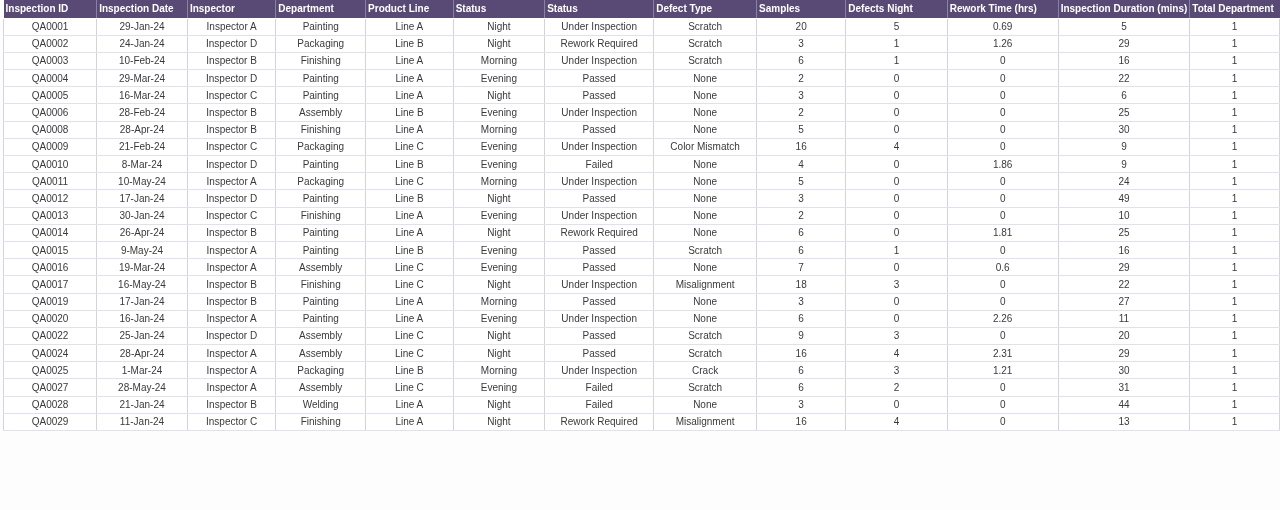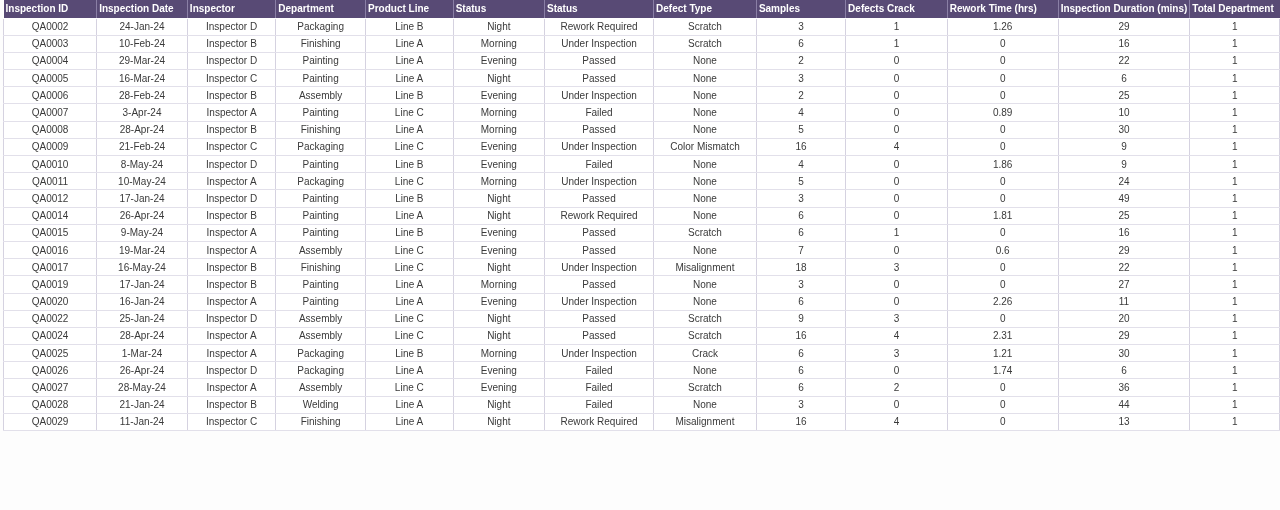--- a/index.html
+++ b/index.html
@@ -71,27 +71,42 @@
       <tr>
           <th>Inspection ID</th>
           <th>Inspection Date</th>
           <th>Inspector</th>
           <th>Department</th>
           <th>Product Line</th>
           <th>Status</th>
           <th>Status</th>
           <th>Defect Type</th>
           <th>Samples</th>
-          <th>Defects Crack</th>
+          <th>Defects Night</th>
           <th>Rework Time (hrs)</th>
           <th>Inspection Duration (mins)</th>
           <th>Total Department</th>
         </tr>
     </thead>
     <tbody>
+        <tr>
+          <td>QA0001</td>
+          <td>29-Jan-24</td>
+          <td>Inspector A</td>
+          <td>Painting</td>
+          <td>Line A</td>
+          <td>Night</td>
+          <td>Under Inspection</td>
+          <td>Scratch</td>
+          <td>20</td>
+          <td>5</td>
+          <td>0.69</td>
+          <td>5</td>
+          <td>1</td>
+        </tr>
         <tr>
           <td>QA0002</td>
           <td>24-Jan-24</td>
           <td>Inspector D</td>
           <td>Packaging</td>
           <td>Line B</td>
           <td>Night</td>
           <td>Rework Required</td>
           <td>Scratch</td>
           <td>3</td>
@@ -154,35 +169,20 @@
           <td>Evening</td>
           <td>Under Inspection</td>
           <td>None</td>
           <td>2</td>
           <td>0</td>
           <td>0</td>
           <td>25</td>
           <td>1</td>
         </tr>
         <tr>
-          <td>QA0007</td>
-          <td>3-Apr-24</td>
-          <td>Inspector A</td>
-          <td>Painting</td>
-          <td>Line C</td>
-          <td>Morning</td>
-          <td>Failed</td>
-          <td>None</td>
-          <td>4</td>
-          <td>0</td>
-          <td>0.89</td>
-          <td>10</td>
-          <td>1</td>
-        </tr>
-        <tr>
           <td>QA0008</td>
           <td>28-Apr-24</td>
           <td>Inspector B</td>
           <td>Finishing</td>
           <td>Line A</td>
           <td>Morning</td>
           <td>Passed</td>
           <td>None</td>
           <td>5</td>
           <td>0</td>
@@ -200,21 +200,21 @@
           <td>Under Inspection</td>
           <td>Color Mismatch</td>
           <td>16</td>
           <td>4</td>
           <td>0</td>
           <td>9</td>
           <td>1</td>
         </tr>
         <tr>
           <td>QA0010</td>
-          <td>8-May-24</td>
+          <td>8-Mar-24</td>
           <td>Inspector D</td>
           <td>Painting</td>
           <td>Line B</td>
           <td>Evening</td>
           <td>Failed</td>
           <td>None</td>
           <td>4</td>
           <td>0</td>
           <td>1.86</td>
           <td>9</td>
@@ -241,20 +241,35 @@
           <td>Inspector D</td>
           <td>Painting</td>
           <td>Line B</td>
           <td>Night</td>
           <td>Passed</td>
           <td>None</td>
           <td>3</td>
           <td>0</td>
           <td>0</td>
           <td>49</td>
+          <td>1</td>
+        </tr>
+        <tr>
+          <td>QA0013</td>
+          <td>30-Jan-24</td>
+          <td>Inspector C</td>
+          <td>Finishing</td>
+          <td>Line A</td>
+          <td>Evening</td>
+          <td>Under Inspection</td>
+          <td>None</td>
+          <td>2</td>
+          <td>0</td>
+          <td>0</td>
+          <td>10</td>
           <td>1</td>
         </tr>
         <tr>
           <td>QA0014</td>
           <td>26-Apr-24</td>
           <td>Inspector B</td>
           <td>Painting</td>
           <td>Line A</td>
           <td>Night</td>
           <td>Rework Required</td>
@@ -379,47 +394,32 @@
           <td>Morning</td>
           <td>Under Inspection</td>
           <td>Crack</td>
           <td>6</td>
           <td>3</td>
           <td>1.21</td>
           <td>30</td>
           <td>1</td>
         </tr>
         <tr>
-          <td>QA0026</td>
-          <td>26-Apr-24</td>
-          <td>Inspector D</td>
-          <td>Packaging</td>
-          <td>Line A</td>
-          <td>Evening</td>
-          <td>Failed</td>
-          <td>None</td>
-          <td>6</td>
-          <td>0</td>
-          <td>1.74</td>
-          <td>6</td>
-          <td>1</td>
-        </tr>
-        <tr>
           <td>QA0027</td>
           <td>28-May-24</td>
           <td>Inspector A</td>
           <td>Assembly</td>
           <td>Line C</td>
           <td>Evening</td>
           <td>Failed</td>
           <td>Scratch</td>
           <td>6</td>
           <td>2</td>
           <td>0</td>
-          <td>36</td>
+          <td>31</td>
           <td>1</td>
         </tr>
         <tr>
           <td>QA0028</td>
           <td>21-Jan-24</td>
           <td>Inspector B</td>
           <td>Welding</td>
           <td>Line A</td>
           <td>Night</td>
           <td>Failed</td>

